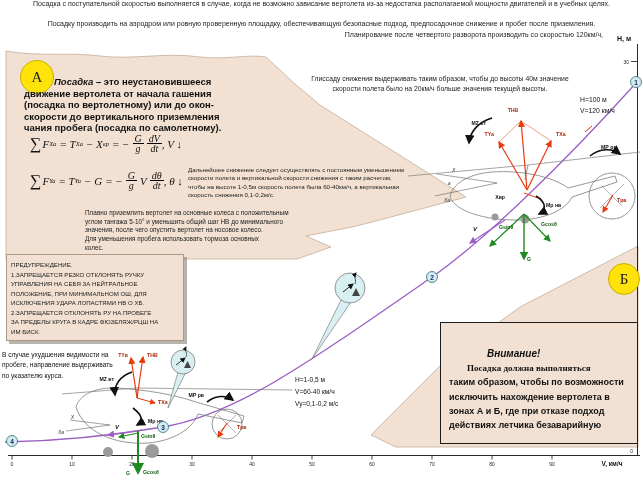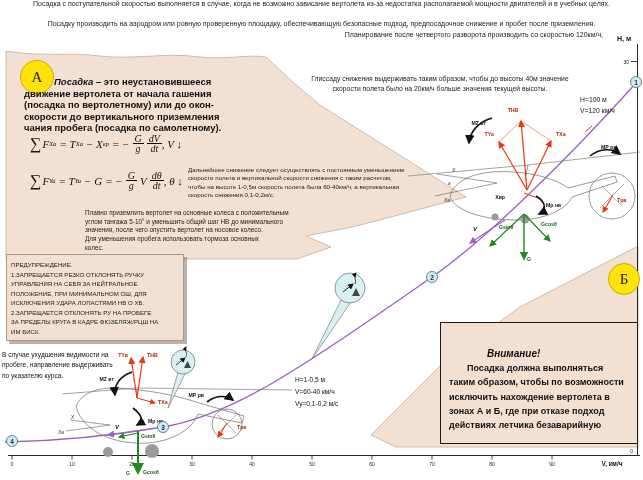--- a/index.html
+++ b/index.html
@@ -321,20 +321,20 @@
 <div class="abs flare" style="left:295px;top:374px;">
   <div>H=1-0,5 м</div>
   <div>V=60-40 км/ч</div>
   <div>Vy=0,1-0,2 м/с</div>
 </div>
 
 <div class="badge abs" style="left:608px;top:263px;width:30px;height:30px;">Б</div>
 
 <div class="abs attn" style="left:440px;top:322px;">
   <div class="ttl">Внимание!</div>
-  <div style="text-indent:18px;">Посадка должна выполняться</div>
+  <div style="text-indent:18px;font-family:Liberation Serif, serif;">Посадка должна выполняться</div>
   <div>таким образом, чтобы по возможности</div>
   <div>исключить нахождение вертолета в</div>
   <div>зонах А и Б, где  при отказе подход</div>
   <div>действиях летчика  безаварийную</div>
 </div>
 
 </div>
 
 </body></html>

